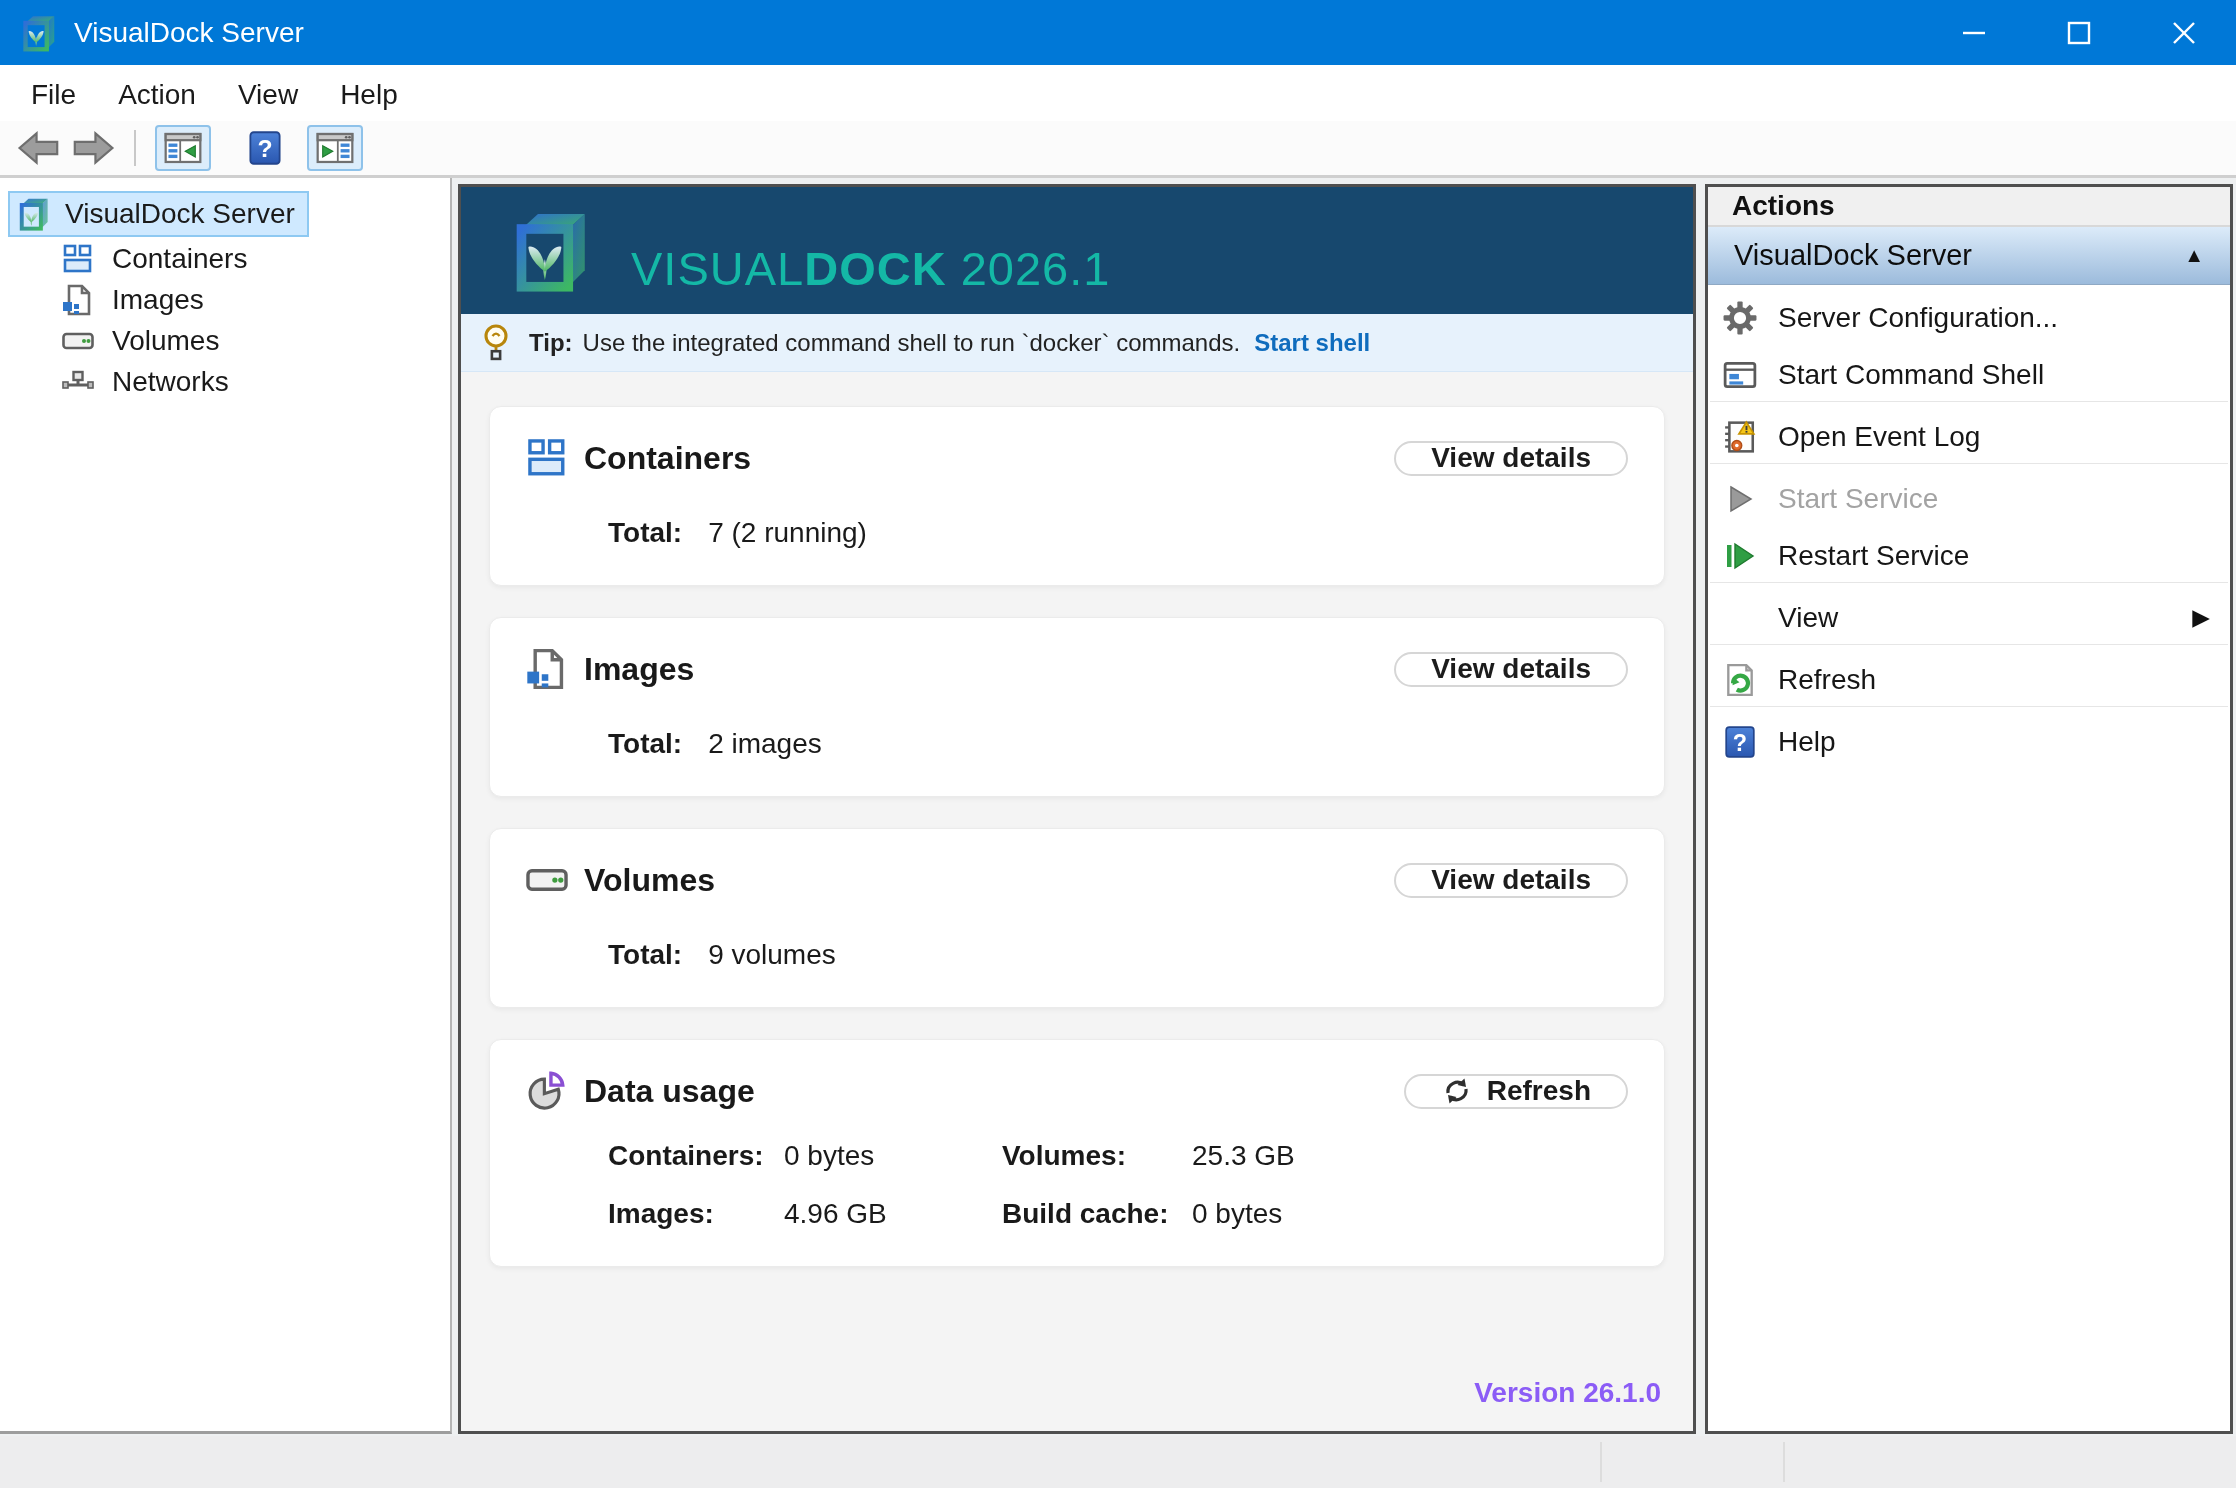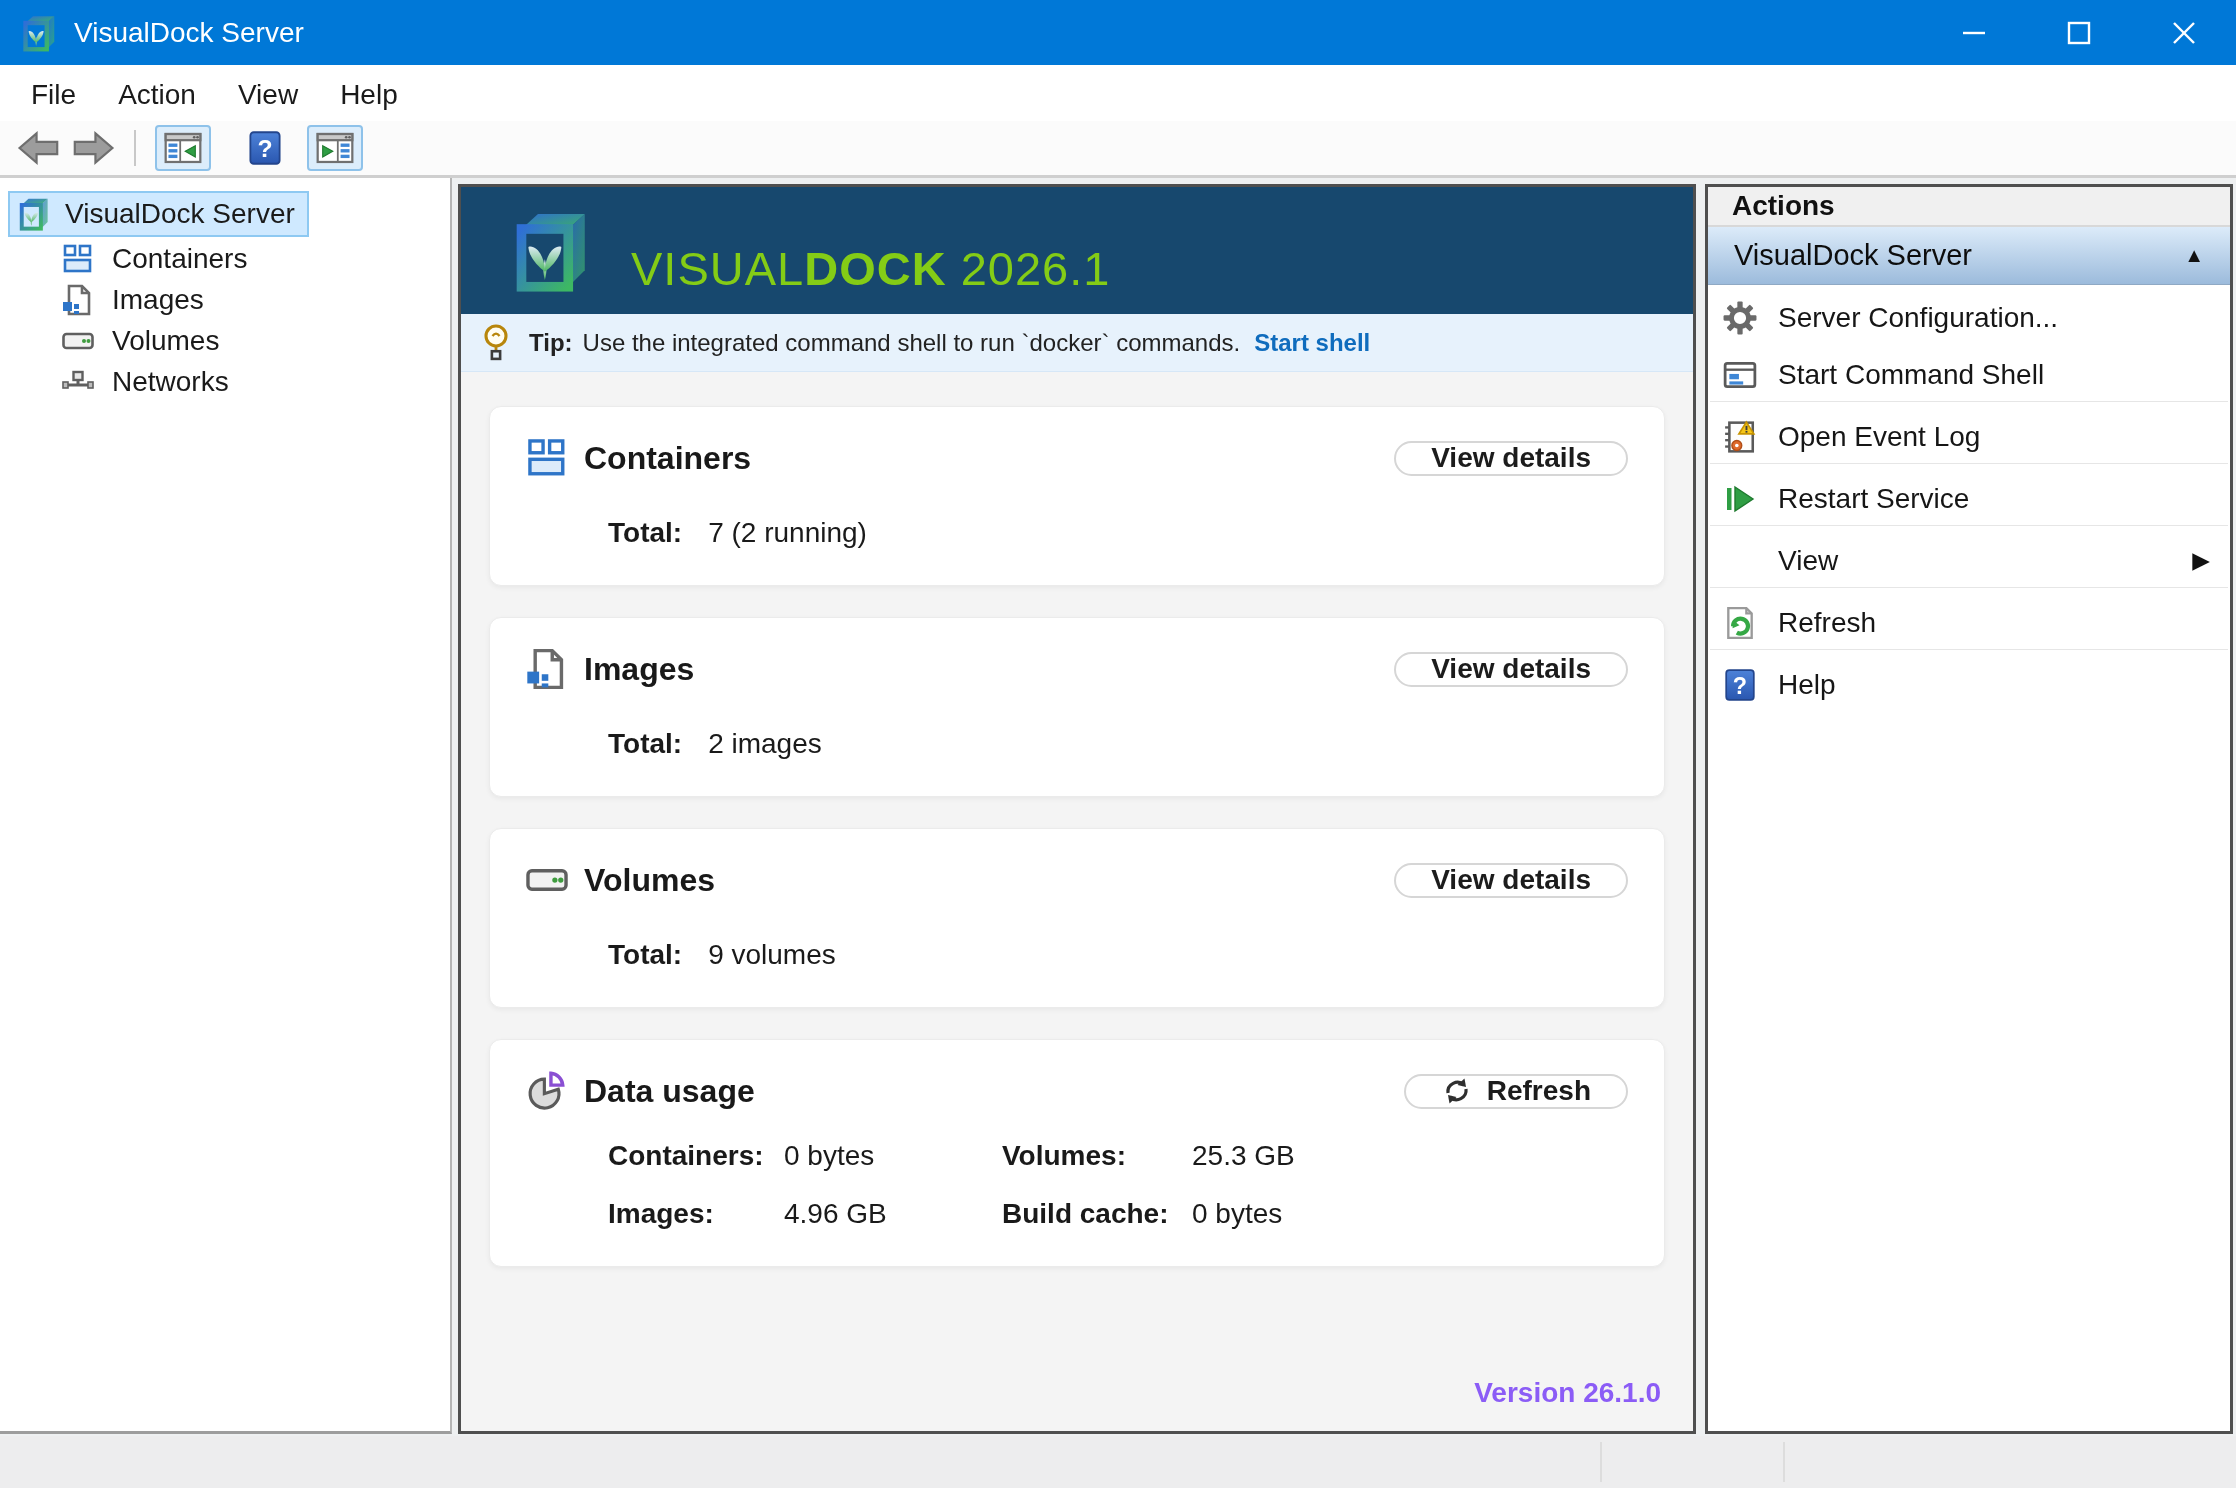--- a/index.html
+++ b/index.html
@@ -34,21 +34,21 @@
   .tree-root-sel { display:flex; align-items:center; background:#cfe9ff; border:2px solid #8ec9f2;
     padding:3px 12px 3px 5px; }
   .tree-root-sel .tree-icon { width:36px; height:36px; margin-right:14px; }
   .tree-child { display:flex; align-items:center; height:41px; padding-left:62px; }
   .tree-icon { width:32px; height:32px; margin-right:18px; flex:0 0 auto; }
   
   .center-panel { position:absolute; left:458px; width:1238px; top:6px; bottom:2px;
     background:#f4f4f4; border:3px solid #4f4f4f; }
   .banner { height:127px; background:#17486e; display:flex; align-items:center; padding-left:44px; }
   .banner-logo { width:88px; height:88px; flex:0 0 auto; }
-  .banner-text { margin-left:38px; font-size:47px; color:#84cc16; letter-spacing:1px;margin-top:35px; }
+  .banner-text { margin-left:38px; font-size:47px; color:#14b8a6; letter-spacing:1px;margin-top:35px; }
   .banner-light { font-weight:300; }
   .banner-bold { font-weight:700; }
   .tipbar { height:58px; background:#e7f2fc; border-bottom:1px solid #d6e7f7;
     display:flex; align-items:center; padding-left:18px; font-size:24px; color:#222; }
   .tip-icon { width:34px; height:40px; margin-right:16px; flex:0 0 auto; }
   .tip-label { font-weight:700; margin-right:10px; }
   .tip-link { color:#0f6cbd; font-weight:700; margin-left:14px; }
   .cards { padding:34px 28px 0; display:flex; flex-direction:column; gap:31px; }
   .card { background:#fff; border:1px solid #ebebeb; border-radius:12px;
     box-shadow:0 2px 5px rgba(0,0,0,.05); padding:30px 36px 36px; }
@@ -449,20 +449,28 @@
     <div class="action-sep"></div>
     <div class="action-item">
       <span class="action-icon">
           <svg width="34" height="34">
             <use href="#eventlog-sym"></use>
           </svg>
         </span>
       <span class="action-label">Open Event Log</span>
     </div>
     <div class="action-sep"></div>
+    <div class="action-item disabled">
+      <span class="action-icon">
+          <svg width="32" height="32">
+            <use href="#start-sym"></use>
+          </svg>
+        </span>
+      <span class="action-label">Start Service</span>
+    </div>
     <div class="action-item">
       <span class="action-icon">
           <svg width="32" height="32">
             <use href="#restart-sym"></use>
           </svg>
         </span>
       <span class="action-label">Restart Service</span>
     </div>
     <div class="action-sep"></div>
     <div class="action-item no-icon">

